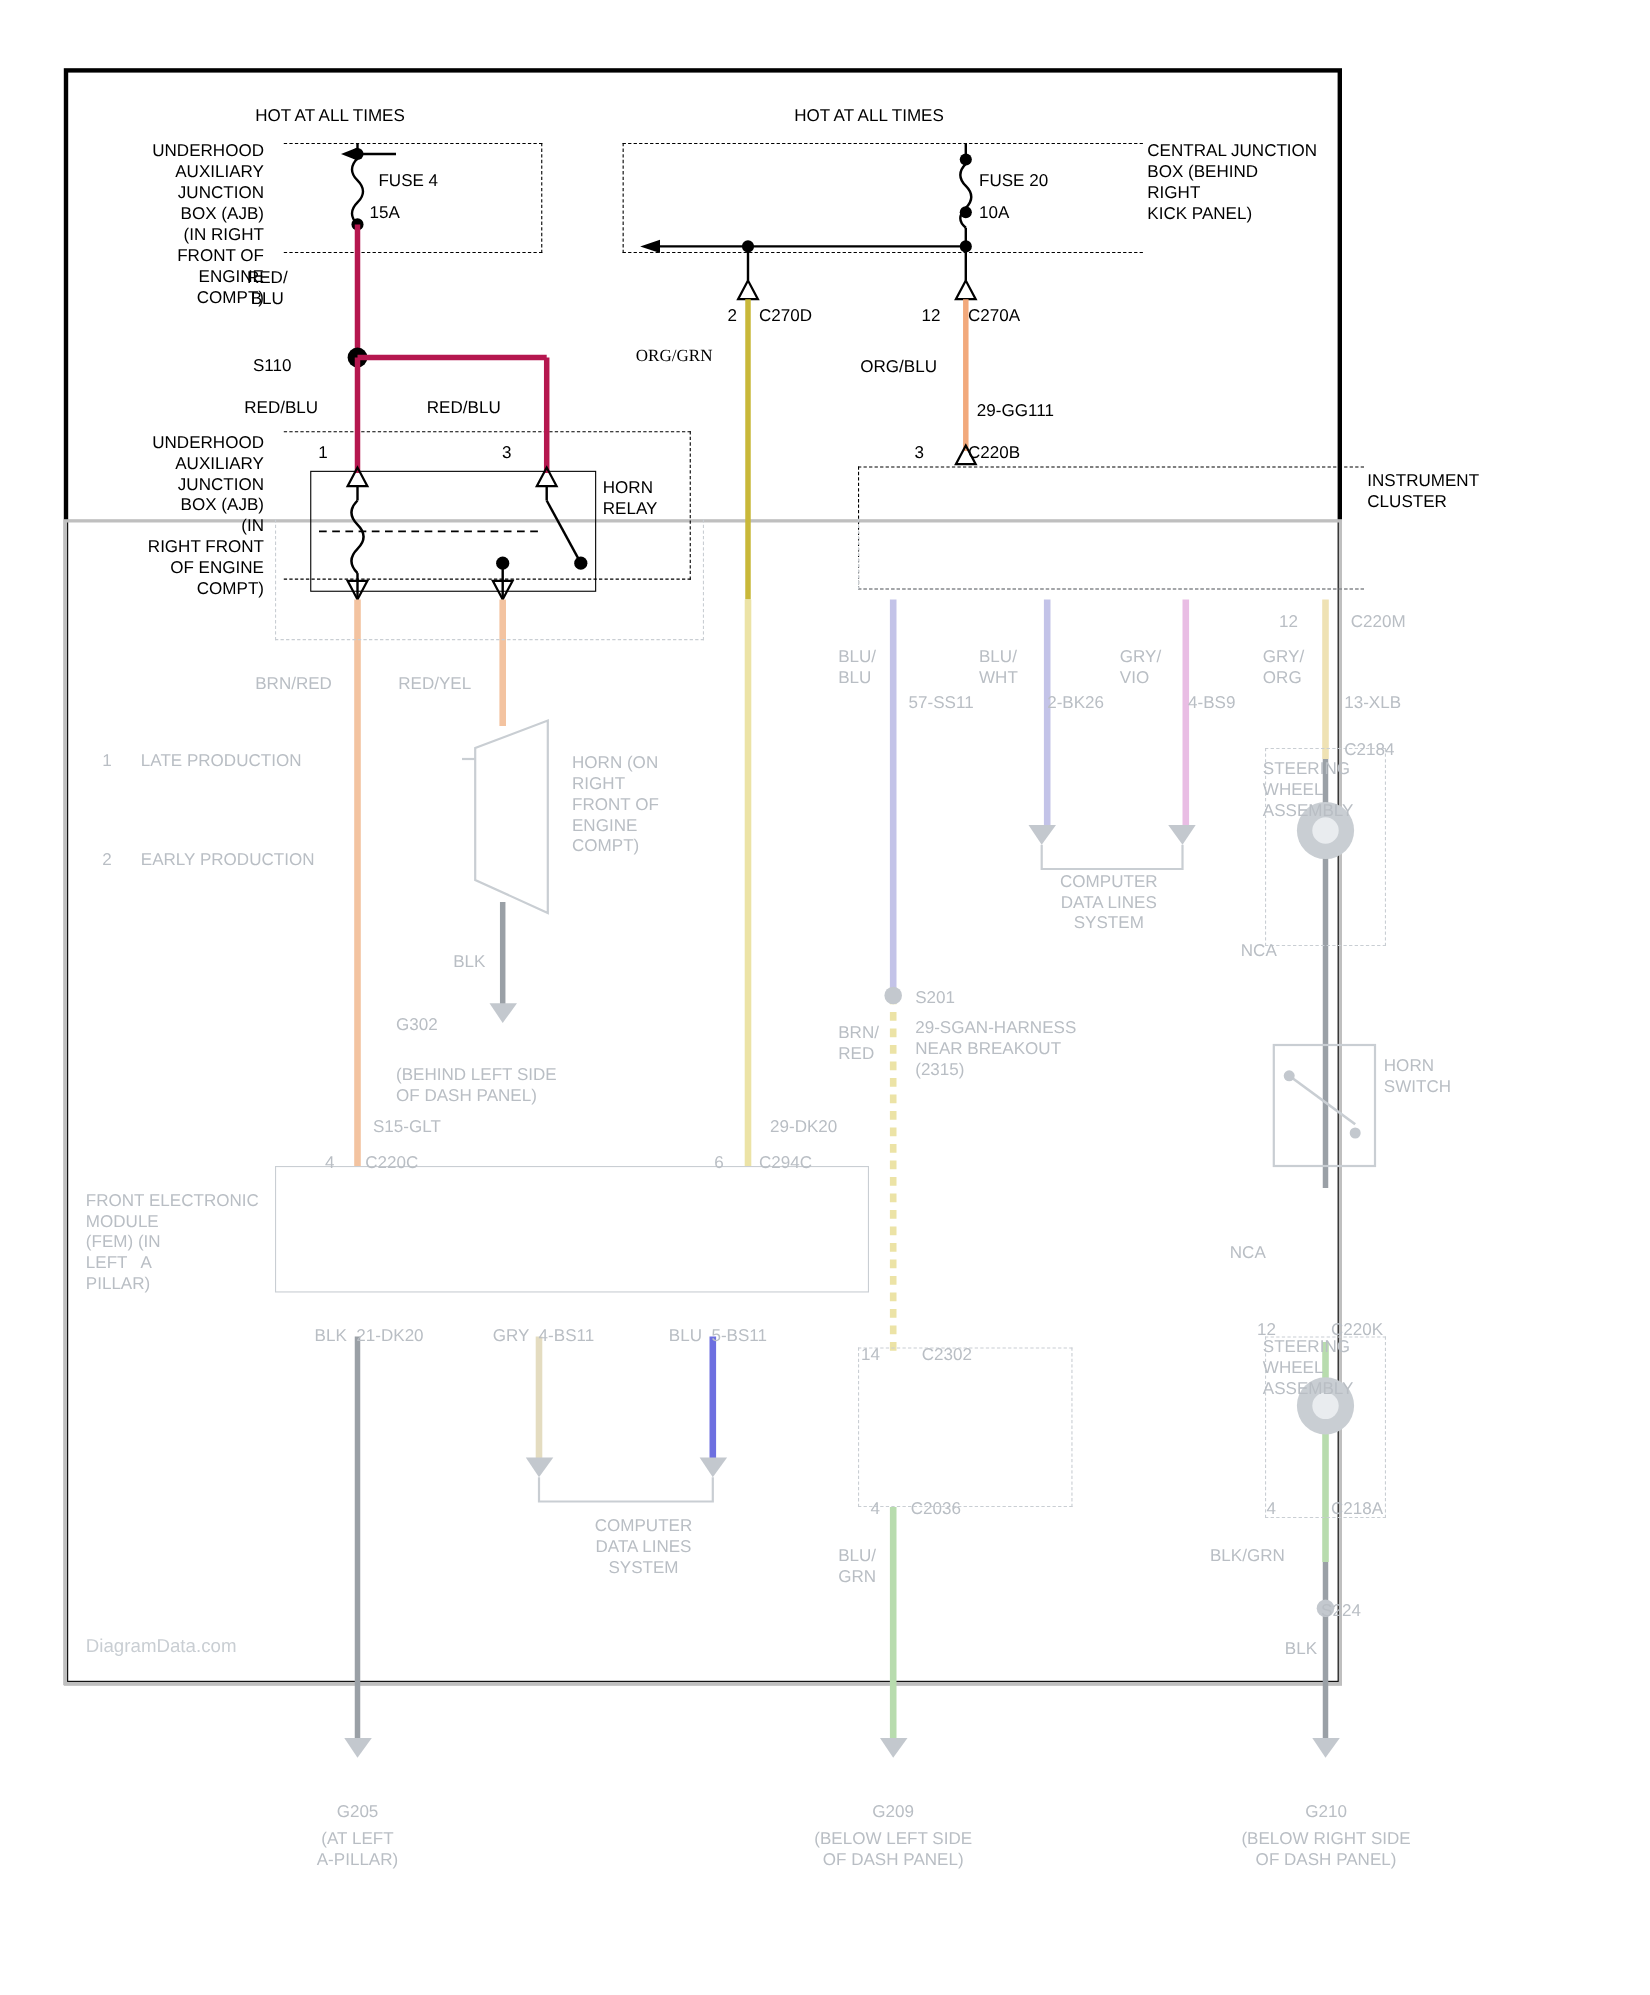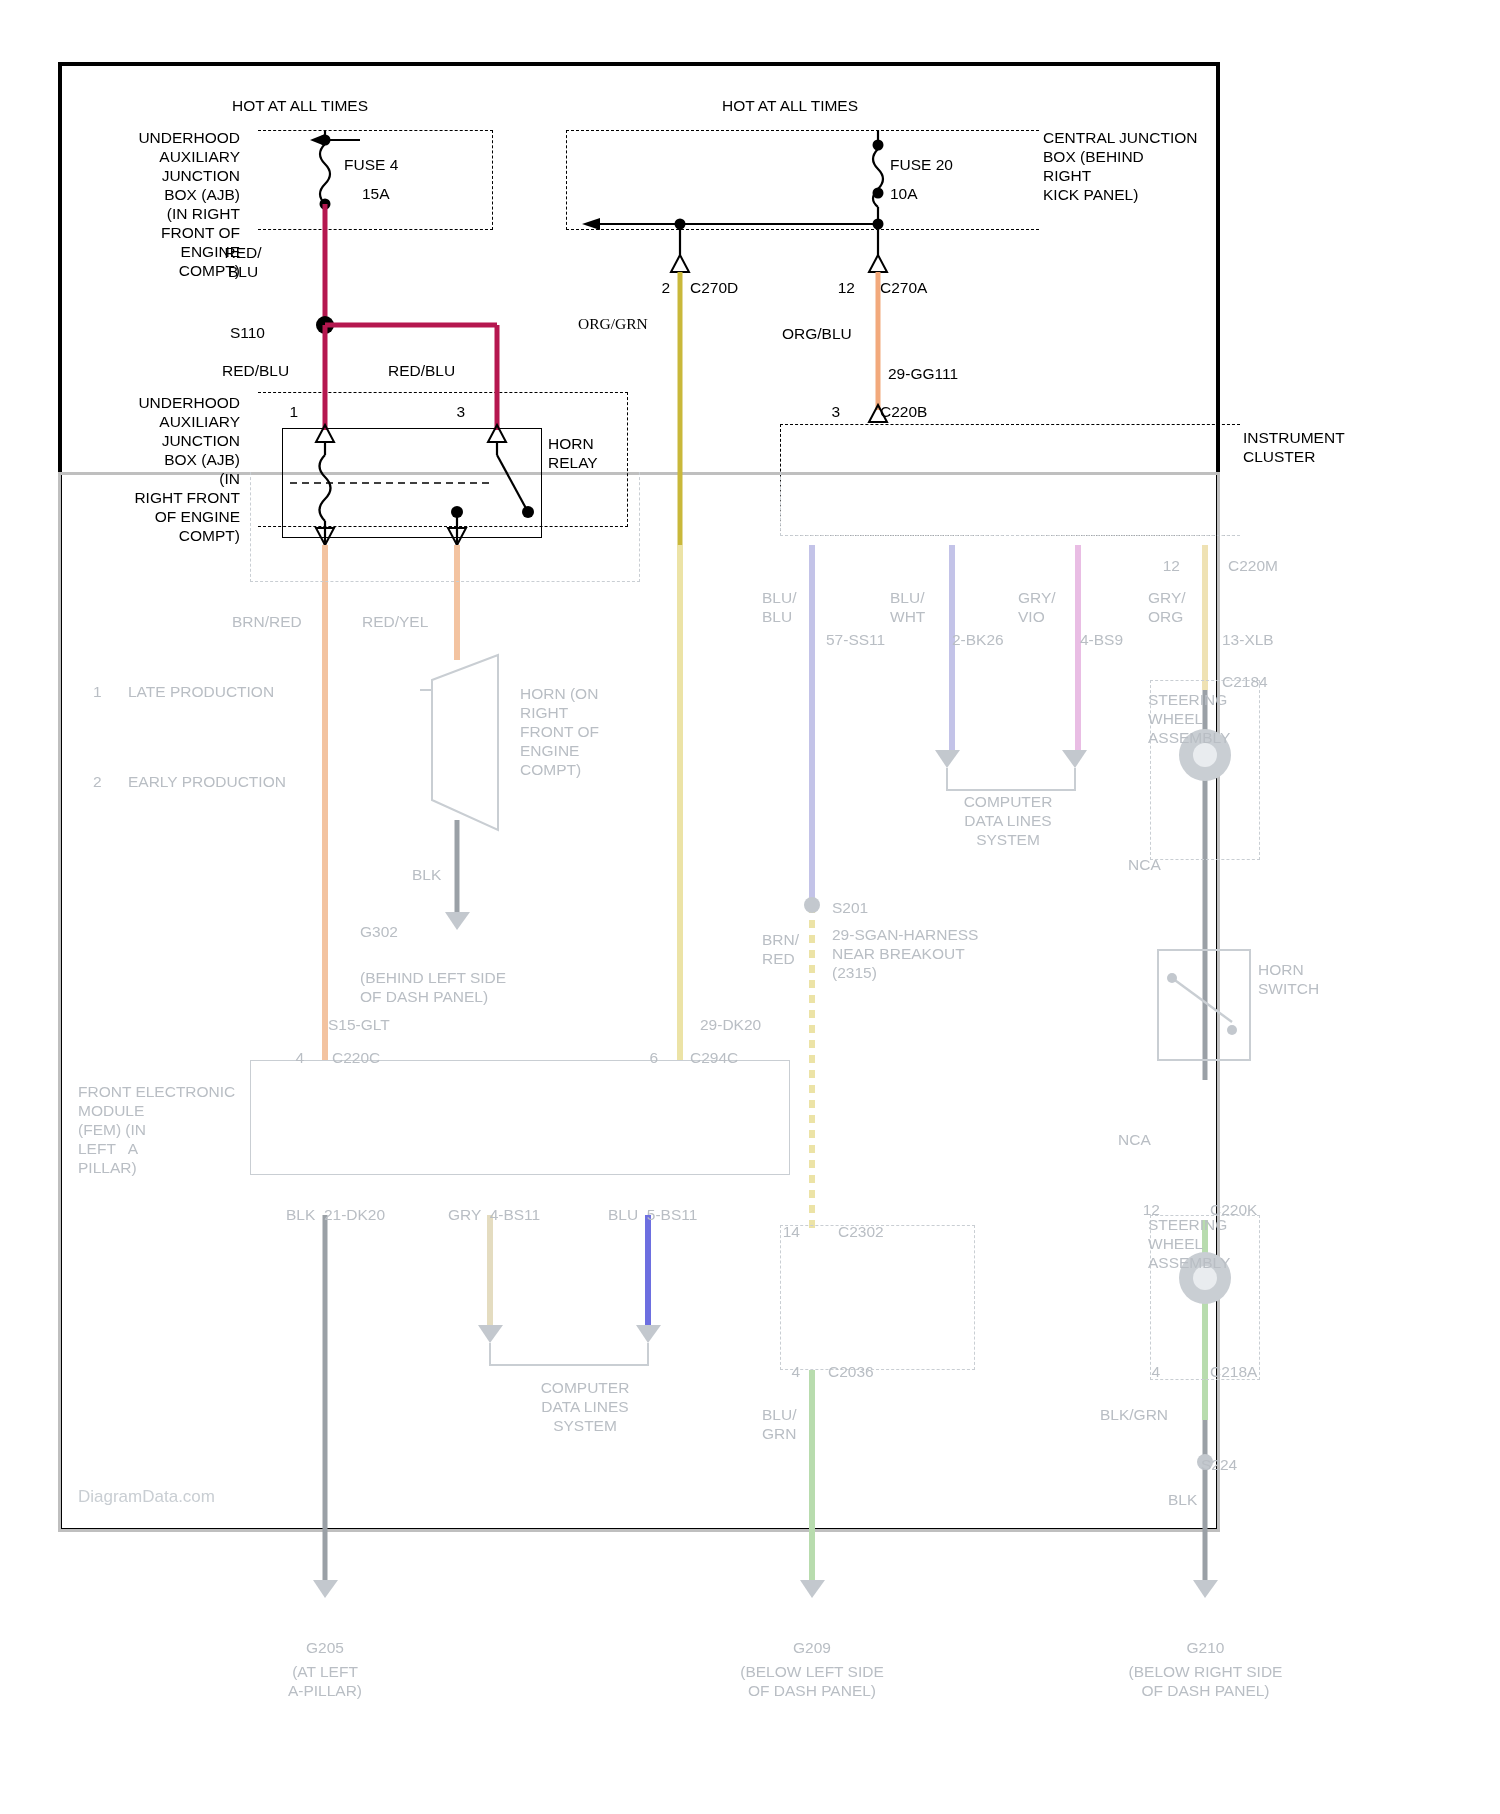--- a/index.html
+++ b/index.html
@@ -39,21 +39,21 @@
 COMPT)</div>
   <div class="lbl" style="left:1043px;top:128px;width:220px;">CENTRAL JUNCTION
 BOX (BEHIND
 RIGHT
 KICK PANEL)</div>
 
   <div class="dash" style="left:258px;top:130px;width:235px;height:100px;border-left:none;"></div>
   <div class="dash" style="left:566px;top:130px;width:473px;height:100px;border-right:none;"></div>
 
   <div class="lbl" style="left:344px;top:155px;">FUSE 4</div>
-  <div class="lbl" style="left:362px;top:184px;">15A</div>
+  <div class="lbl" style="left:336px;top:184px;">15A</div>
   <div class="lbl" style="left:890px;top:155px;">FUSE 20</div>
   <div class="lbl" style="left:890px;top:184px;">10A</div>
 
   <div class="lbl r" style="left:630px;top:278px;width:40px;">2</div>
   <div class="lbl" style="left:690px;top:278px;">C270D</div>
   <div class="lbl r" style="left:815px;top:278px;width:40px;">12</div>
   <div class="lbl" style="left:880px;top:278px;">C270A</div>
 
   <div class="lbl c" style="left:205px;top:243px;width:76px;">RED/
 BLU</div>
@@ -251,21 +251,21 @@
   <div class="lbl faded" style="left:1128px;top:855px;">NCA</div>
   <div class="lbl faded" style="left:1118px;top:1130px;">NCA</div>
 
   <div class="lbl faded" style="left:762px;top:930px;">BRN/
 RED</div>
   <div class="lbl faded" style="left:832px;top:925px;">29-SGAN-HARNESS
 NEAR BREAKOUT
 (2315)</div>
   <div class="lbl faded" style="left:832px;top:898px;">S201</div>
 
-  <div class="lbl faded" style="left:328px;top:1015px;text-align:right;">S15-GLT</div>
+  <div class="lbl faded" style="left:339px;top:1015px;text-align:right;">S15-GLT</div>
   <div class="lbl faded" style="left:700px;top:1015px;">29-DK20</div>
 
   <div class="lbl faded r" style="left:268px;top:1048px;width:36px;">4</div>
   <div class="lbl faded" style="left:332px;top:1048px;">C220C</div>
   <div class="lbl faded r" style="left:622px;top:1048px;width:36px;">6</div>
   <div class="lbl faded" style="left:690px;top:1048px;">C294C</div>
 
   <div class="lbl faded" style="left:78px;top:1082px;width:190px;">FRONT ELECTRONIC
 MODULE
 (FEM) (IN

